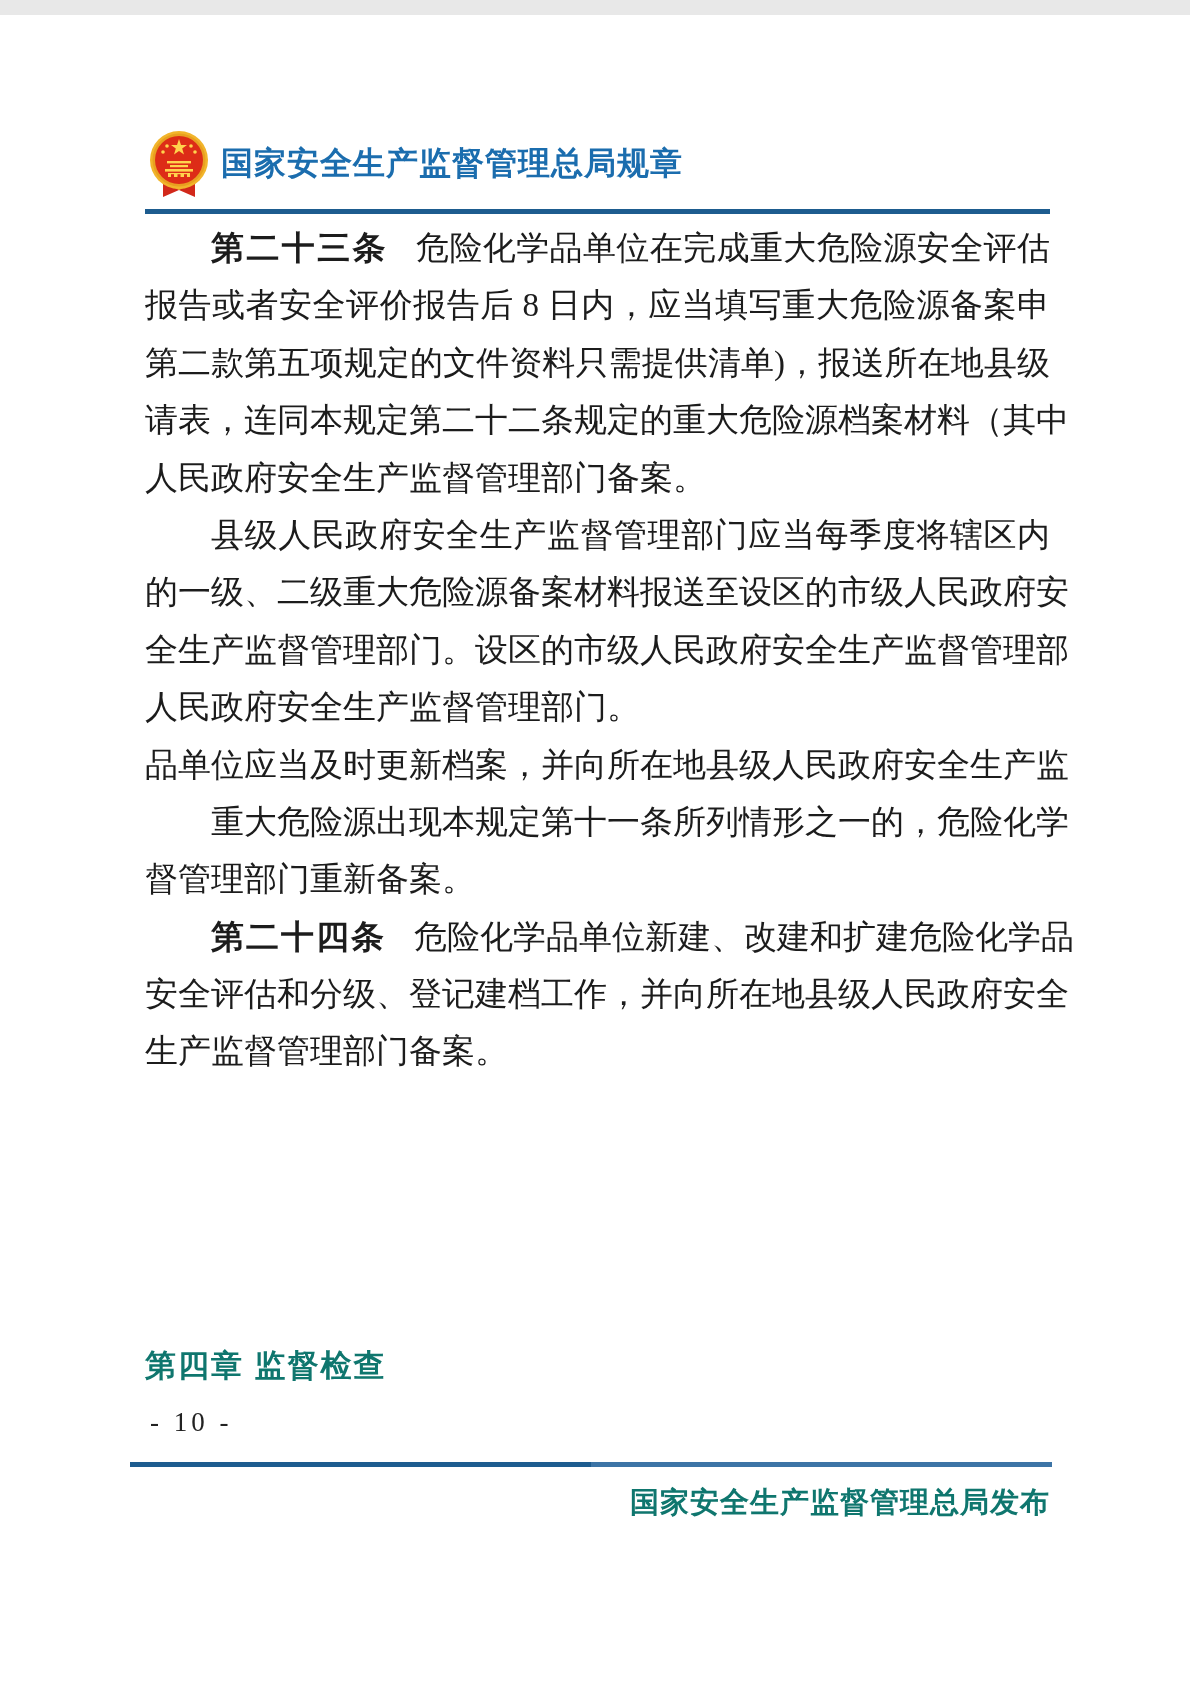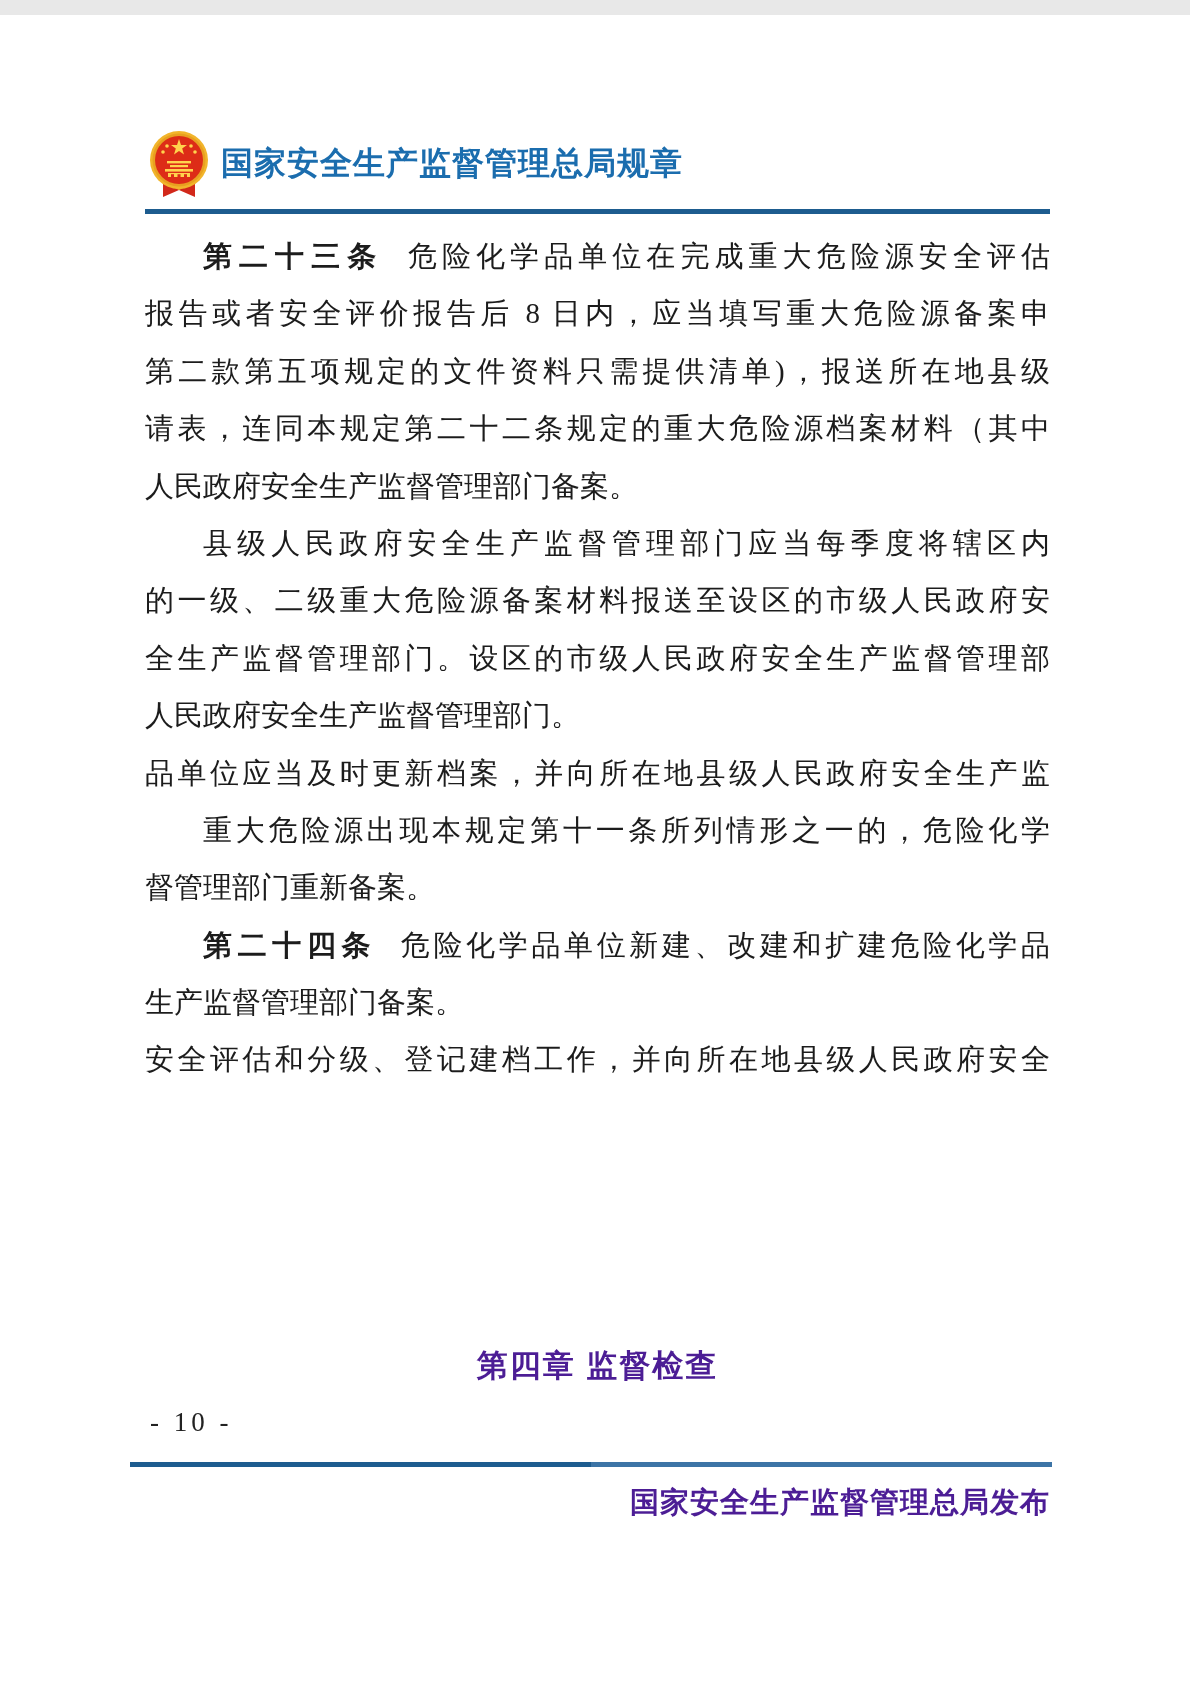--- a/index.html
+++ b/index.html
@@ -41,22 +41,22 @@
 
   
   .body-text {
     position: absolute;
     left: 145px;
     top: 204px;
     width: 905px;
     color: #1c1c1c;
   }
   .line {
-    font-size: 29px;
-    line-height: 74px;
+    font-size: 33px;
+    line-height: 58px;
     height: 57.4px;
     text-align: justify;
     text-align-last: justify;
     text-justify: inter-character;
     white-space: nowrap;
   }
   .line.last {
     text-align-last: left;
   }
   .line.indent { text-indent: 2em; }
@@ -66,24 +66,24 @@
     margin-right: 0.85em;
     letter-spacing: 2px;
   }
 
   
   .chapter-heading {
     position: absolute;
     left: 145px;
     top: 1330px;
     width: 905px;
-    text-align: center;
+    text-align: left;
     font-size: 31px;
     font-weight: 600;
-    color: #4c1d95;
+    color: #0f766e;
     font-family: "Liberation Sans", "DejaVu Sans", sans-serif;
     letter-spacing: 2px;
   }
 
   
   .page-number {
     position: absolute;
     left: 150px;
     top: 1392px;
     font-size: 27px;
@@ -97,21 +97,21 @@
     width: 922px;
     height: 5px;
     background: linear-gradient(to right, #1d5c8f 0%, #1d5c8f 50%, #3c74a6 50%, #3c74a6 100%);
   }
   .publisher {
     position: absolute;
     right: 140px;
     top: 1468px;
     font-size: 29px;
     font-weight: bold;
-    color: #4c1d95;
+    color: #0f766e;
     letter-spacing: 1px;
   }
 </style>
 </head>
 <body>
 
 <div class="page">
 
   <div class="header">
     <svg class="emblem" viewBox="0 0 64 70" aria-hidden="true">
@@ -160,22 +160,22 @@
     </div>
 
     <div>
       <div class="line">品单位应当及时更新档案，并向所在地县级人民政府安全生产监</div>
       <div class="line indent">重大危险源出现本规定第十一条所列情形之一的，危险化学</div>
       <div class="line last">督管理部门重新备案。</div>
     </div>
 
     <div>
       <div class="line indent"><span class="lead">第二十四条</span><span>危险化学品单位新建、改建和扩建危险化学品</span></div>
+      <div class="line">安全评估和分级、登记建档工作，并向所在地县级人民政府安全</div>
       <div class="line last">生产监督管理部门备案。</div>
-      <div class="line">安全评估和分级、登记建档工作，并向所在地县级人民政府安全</div>
     </div>
 
   </div>
 
   <div class="chapter-heading">第四章  监督检查</div>
 
   <div class="page-number">- 10 -</div>
   <div class="footer-rule"></div>
   <div class="publisher">国家安全生产监督管理总局发布</div>
 

